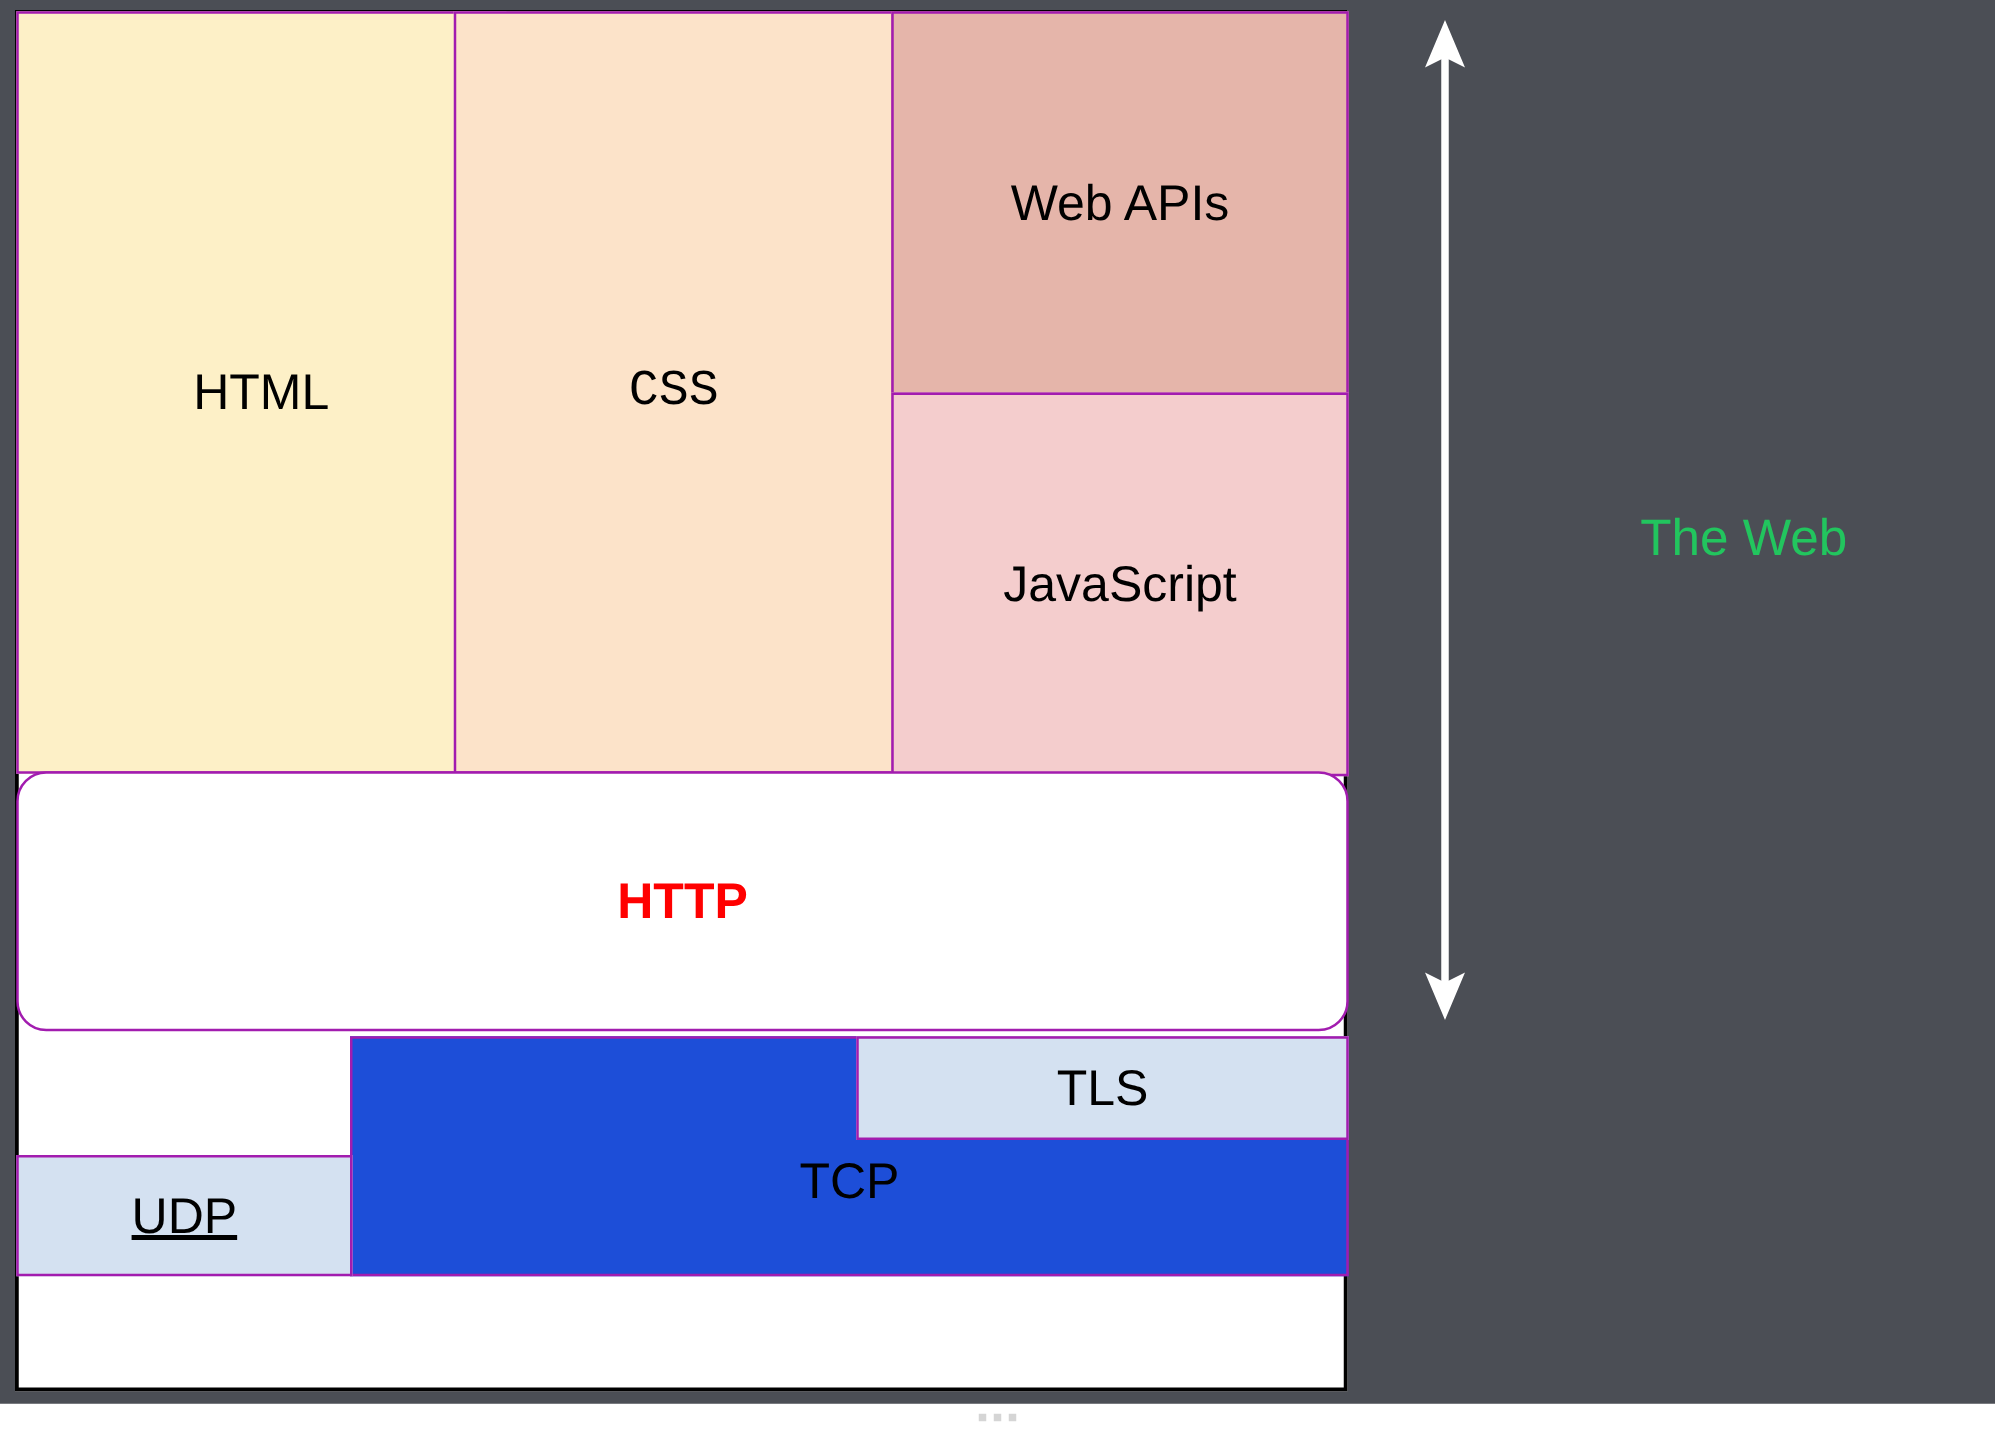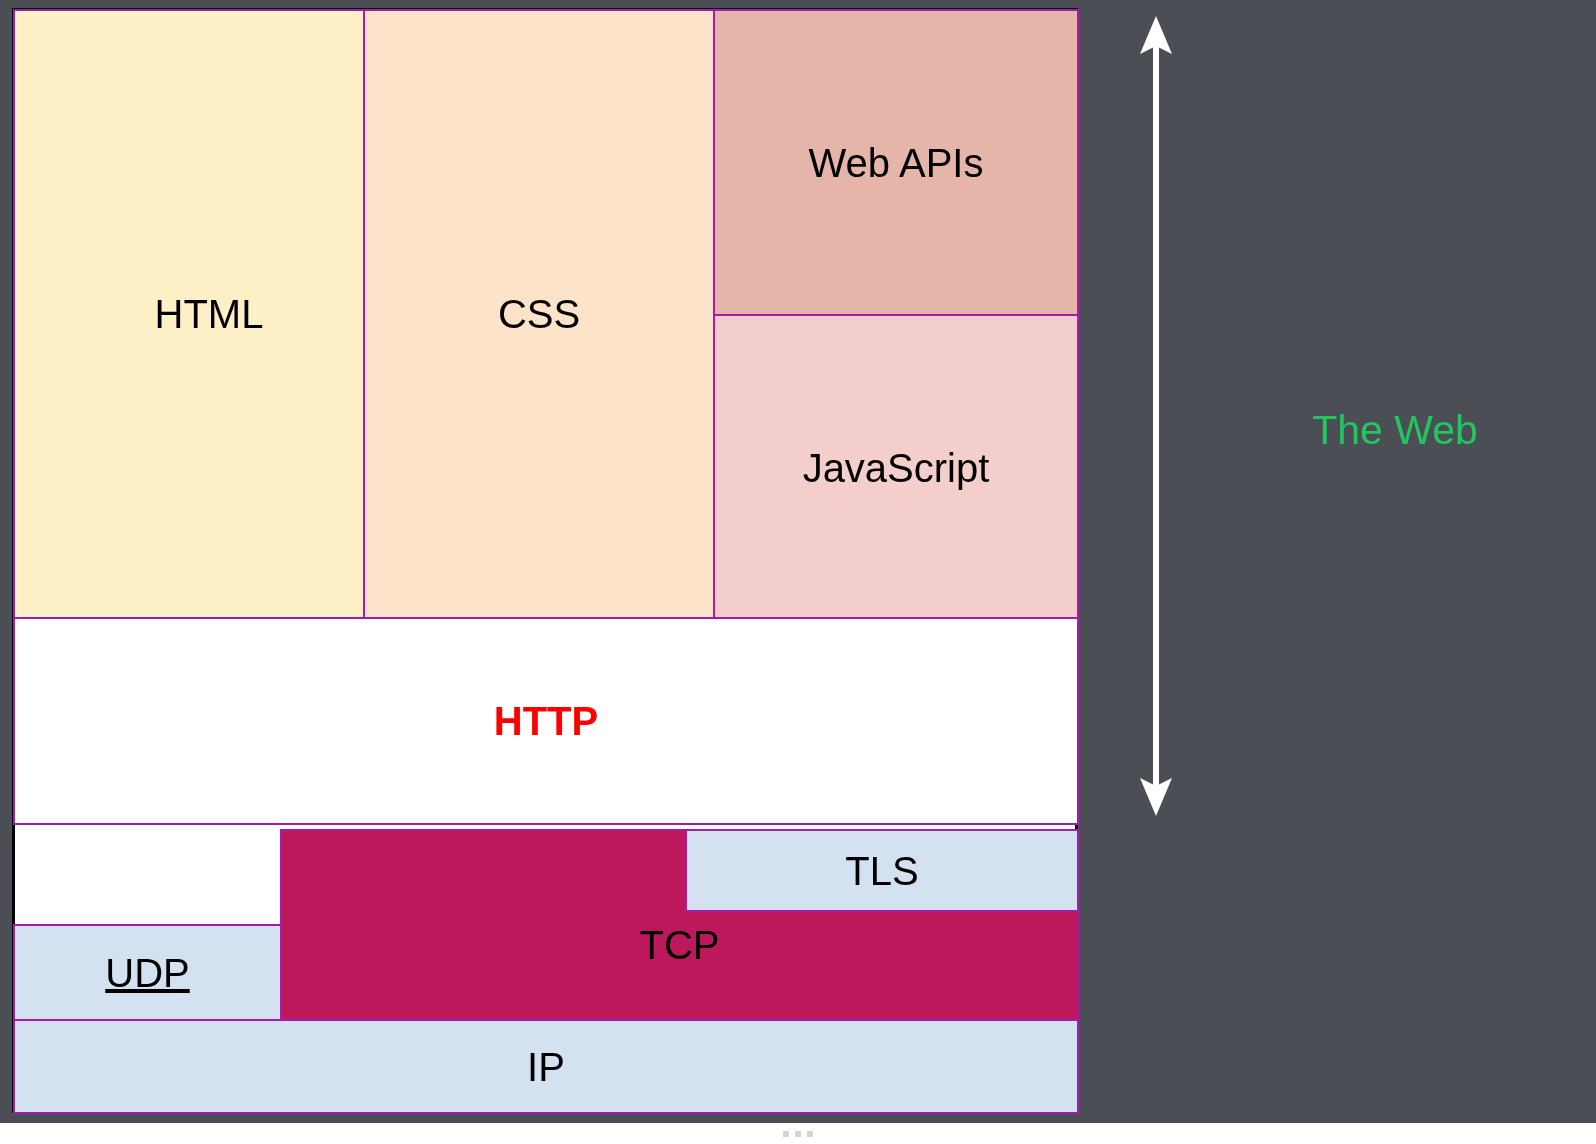--- a/index.html
+++ b/index.html
@@ -72,58 +72,60 @@
   
   .c-html {
     left: -2px; top: -2px;
     width: 392px; height: 610px;
     background: #fdf0c7;
   }
   .c-css {
     left: 348px; top: -2px;
     width: 352px; height: 610px;
     background: #fce3c9;
+    font-family: Liberation Mono, monospace;
   }
   .c-webapis {
     left: 698px; top: -2px;
     width: 366px; height: 307px;
     background: #e5b5aa;
   }
   .c-js {
     left: 698px; top: 303px;
     width: 366px; height: 307px;
     background: #f4cdcd;
   }
 
   
   .c-http {
     left: -2px; top: 606px;
     width: 1066px; height: 208px;
     background: #ffffff;
     color: #ff0000;
     font-weight: bold;
     font-size: 40px;
+    border-radius: 24px;
   }
 
   
   .c-dns {
     left: -2px; top: 818px;
     width: 269px; height: 97px;
     background: #d4e1f1;
   }
   .c-udp {
     left: -2px; top: 913px;
     width: 269px; height: 97px;
     background: #d4e1f1;
     text-decoration: underline;
   }
   .c-tcp {
     left: 265px; top: 818px;
     width: 799px; height: 192px;
-    background: #be185d;
+    background: #1d4ed8;
     align-items: flex-end;
     padding-bottom: 54px;
   }
   .c-tls {
     left: 670px; top: 818px;
     width: 394px; height: 83px;
     background: #d4e1f1;
     justify-content: center;
   }
   .c-ip {
@@ -185,23 +187,20 @@
 
 
     <div class="cell c-udp">
       <span>UDP</span>
     </div>
 
     <div class="cell c-tls">
       <span>TLS</span>
     </div>
 
-    <div class="cell c-ip">
-      <span>IP</span>
-    </div>
 
   </div>
 
   <svg id="web-arrow" viewBox="0 0 60 804">
     <line x1="30" y1="10" x2="30" y2="794" stroke="#ffffff" stroke-width="6"></line>
     <polygon points="30,2 14,40 30,32 46,40" fill="#ffffff"></polygon>
     <polygon points="30,802 14,764 30,772 46,764" fill="#ffffff"></polygon>
   </svg>
 
   <div id="web-label">The Web</div>

